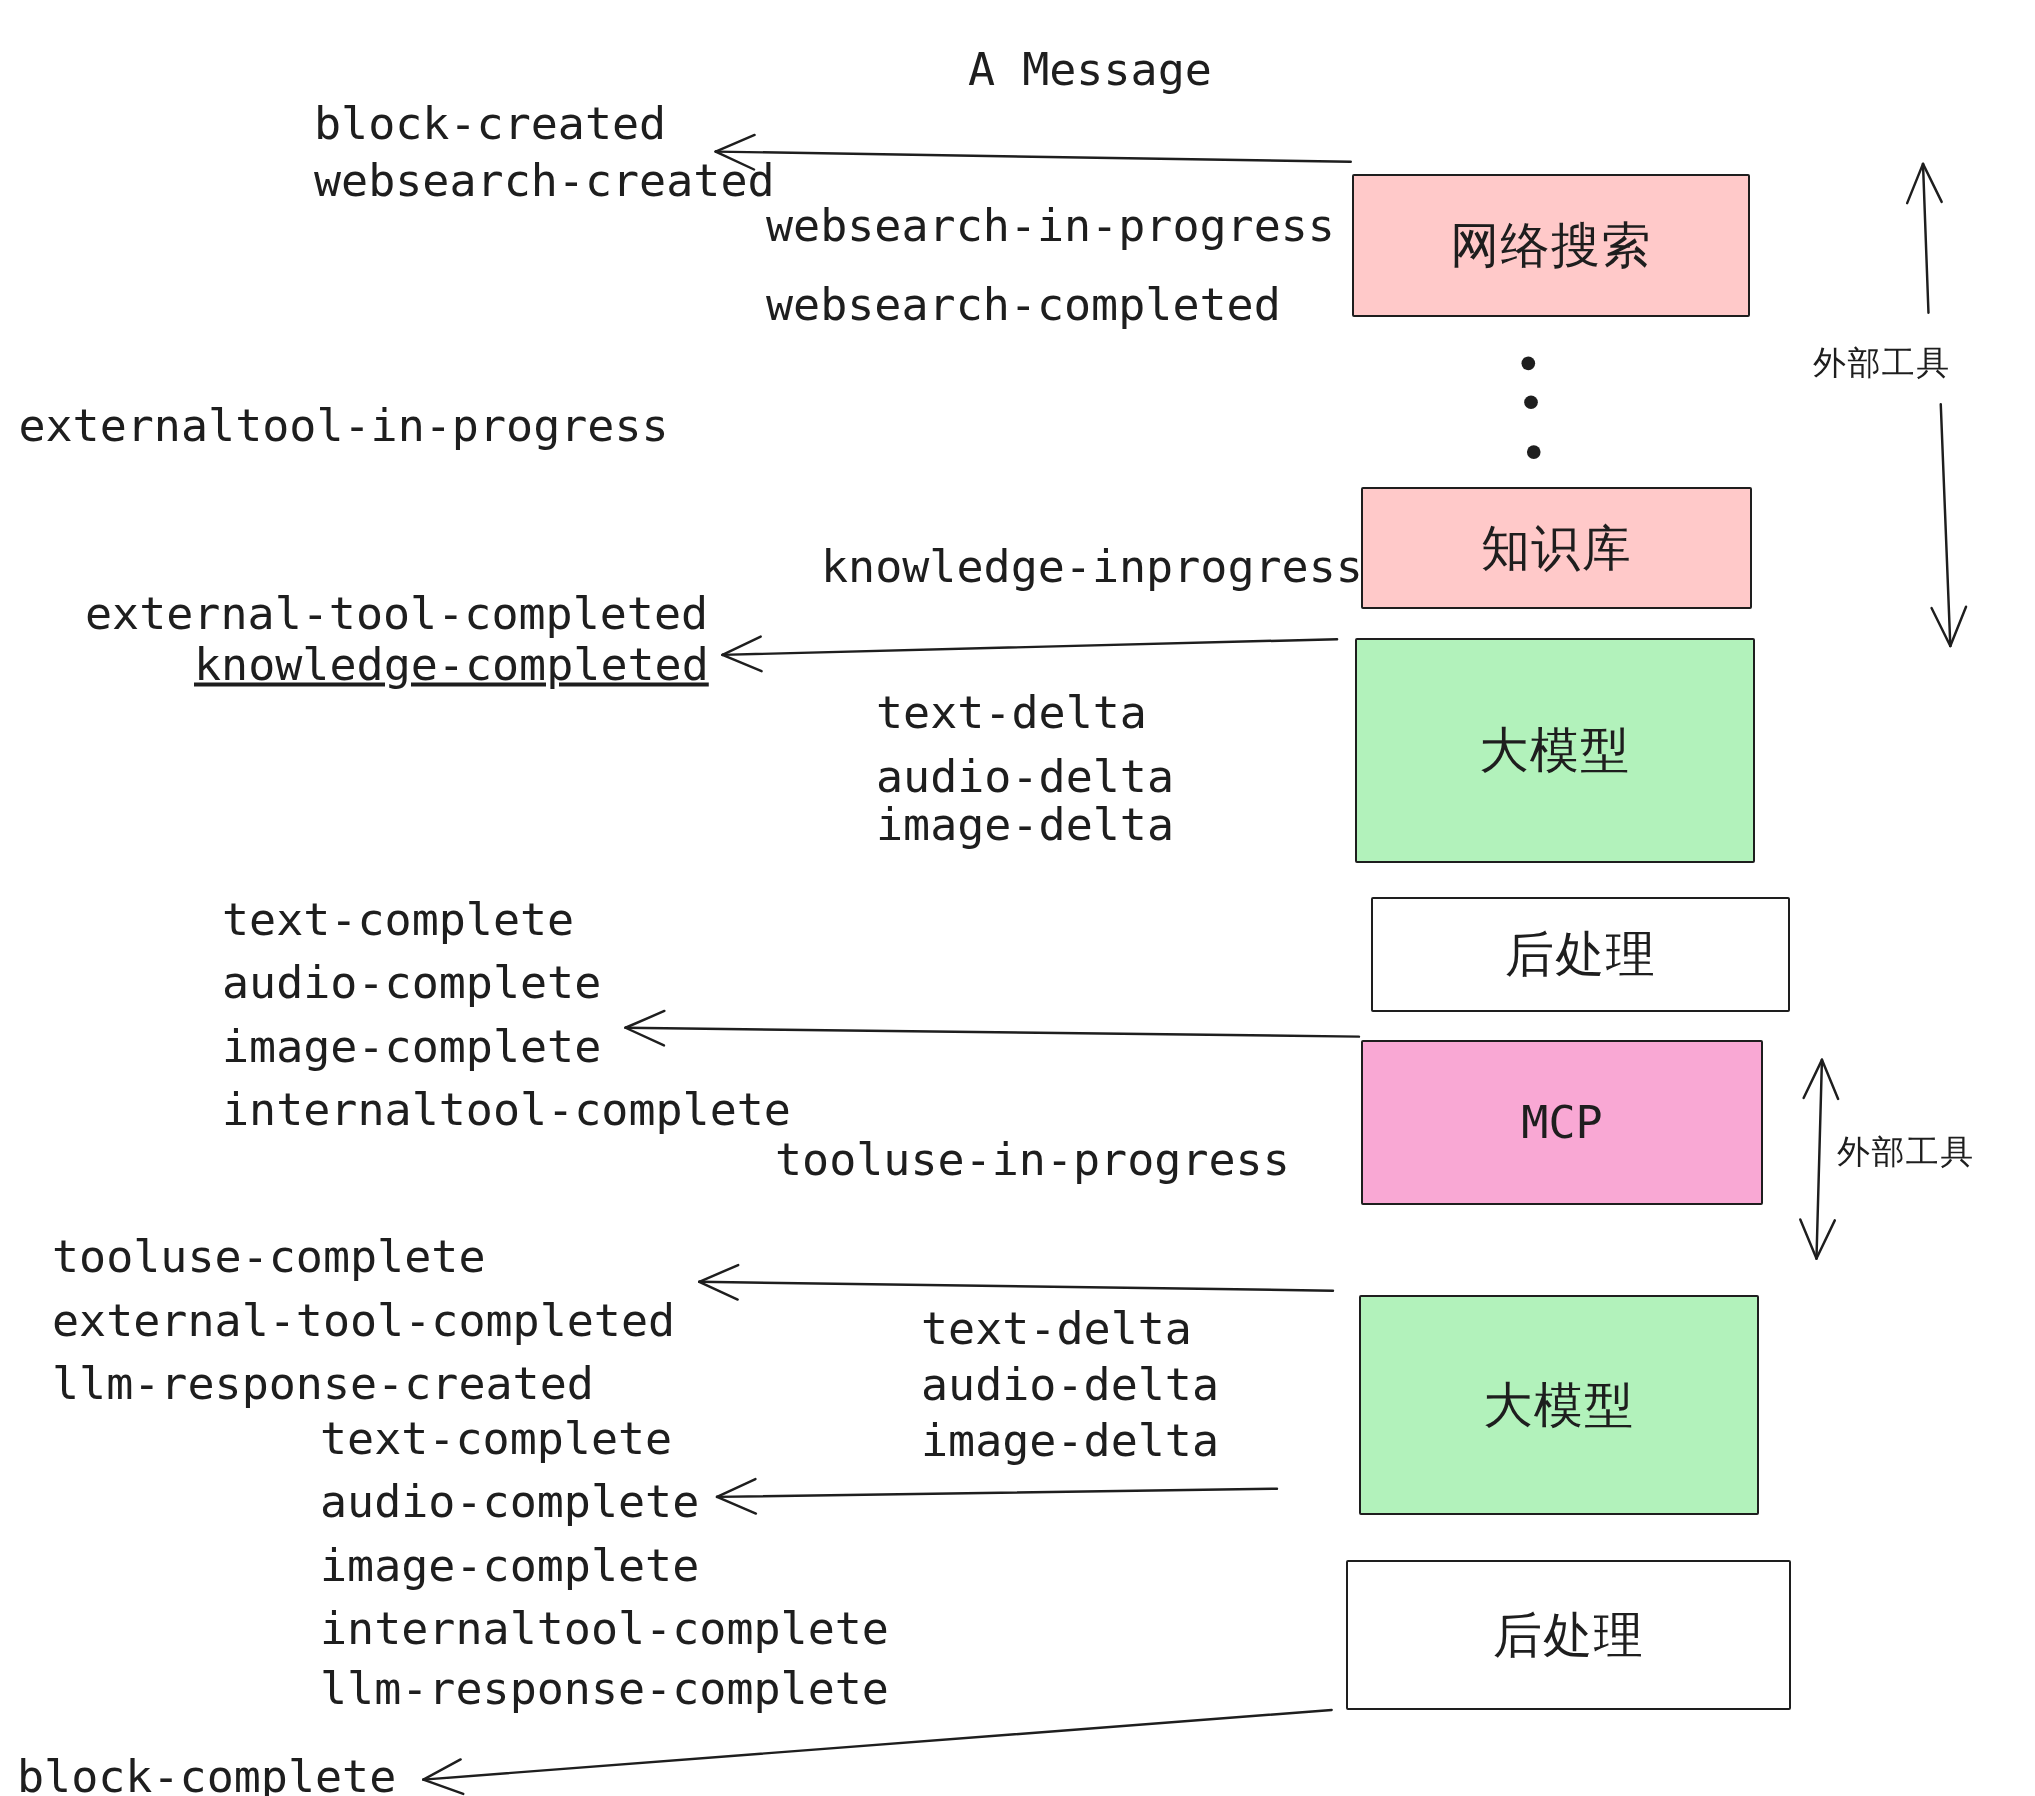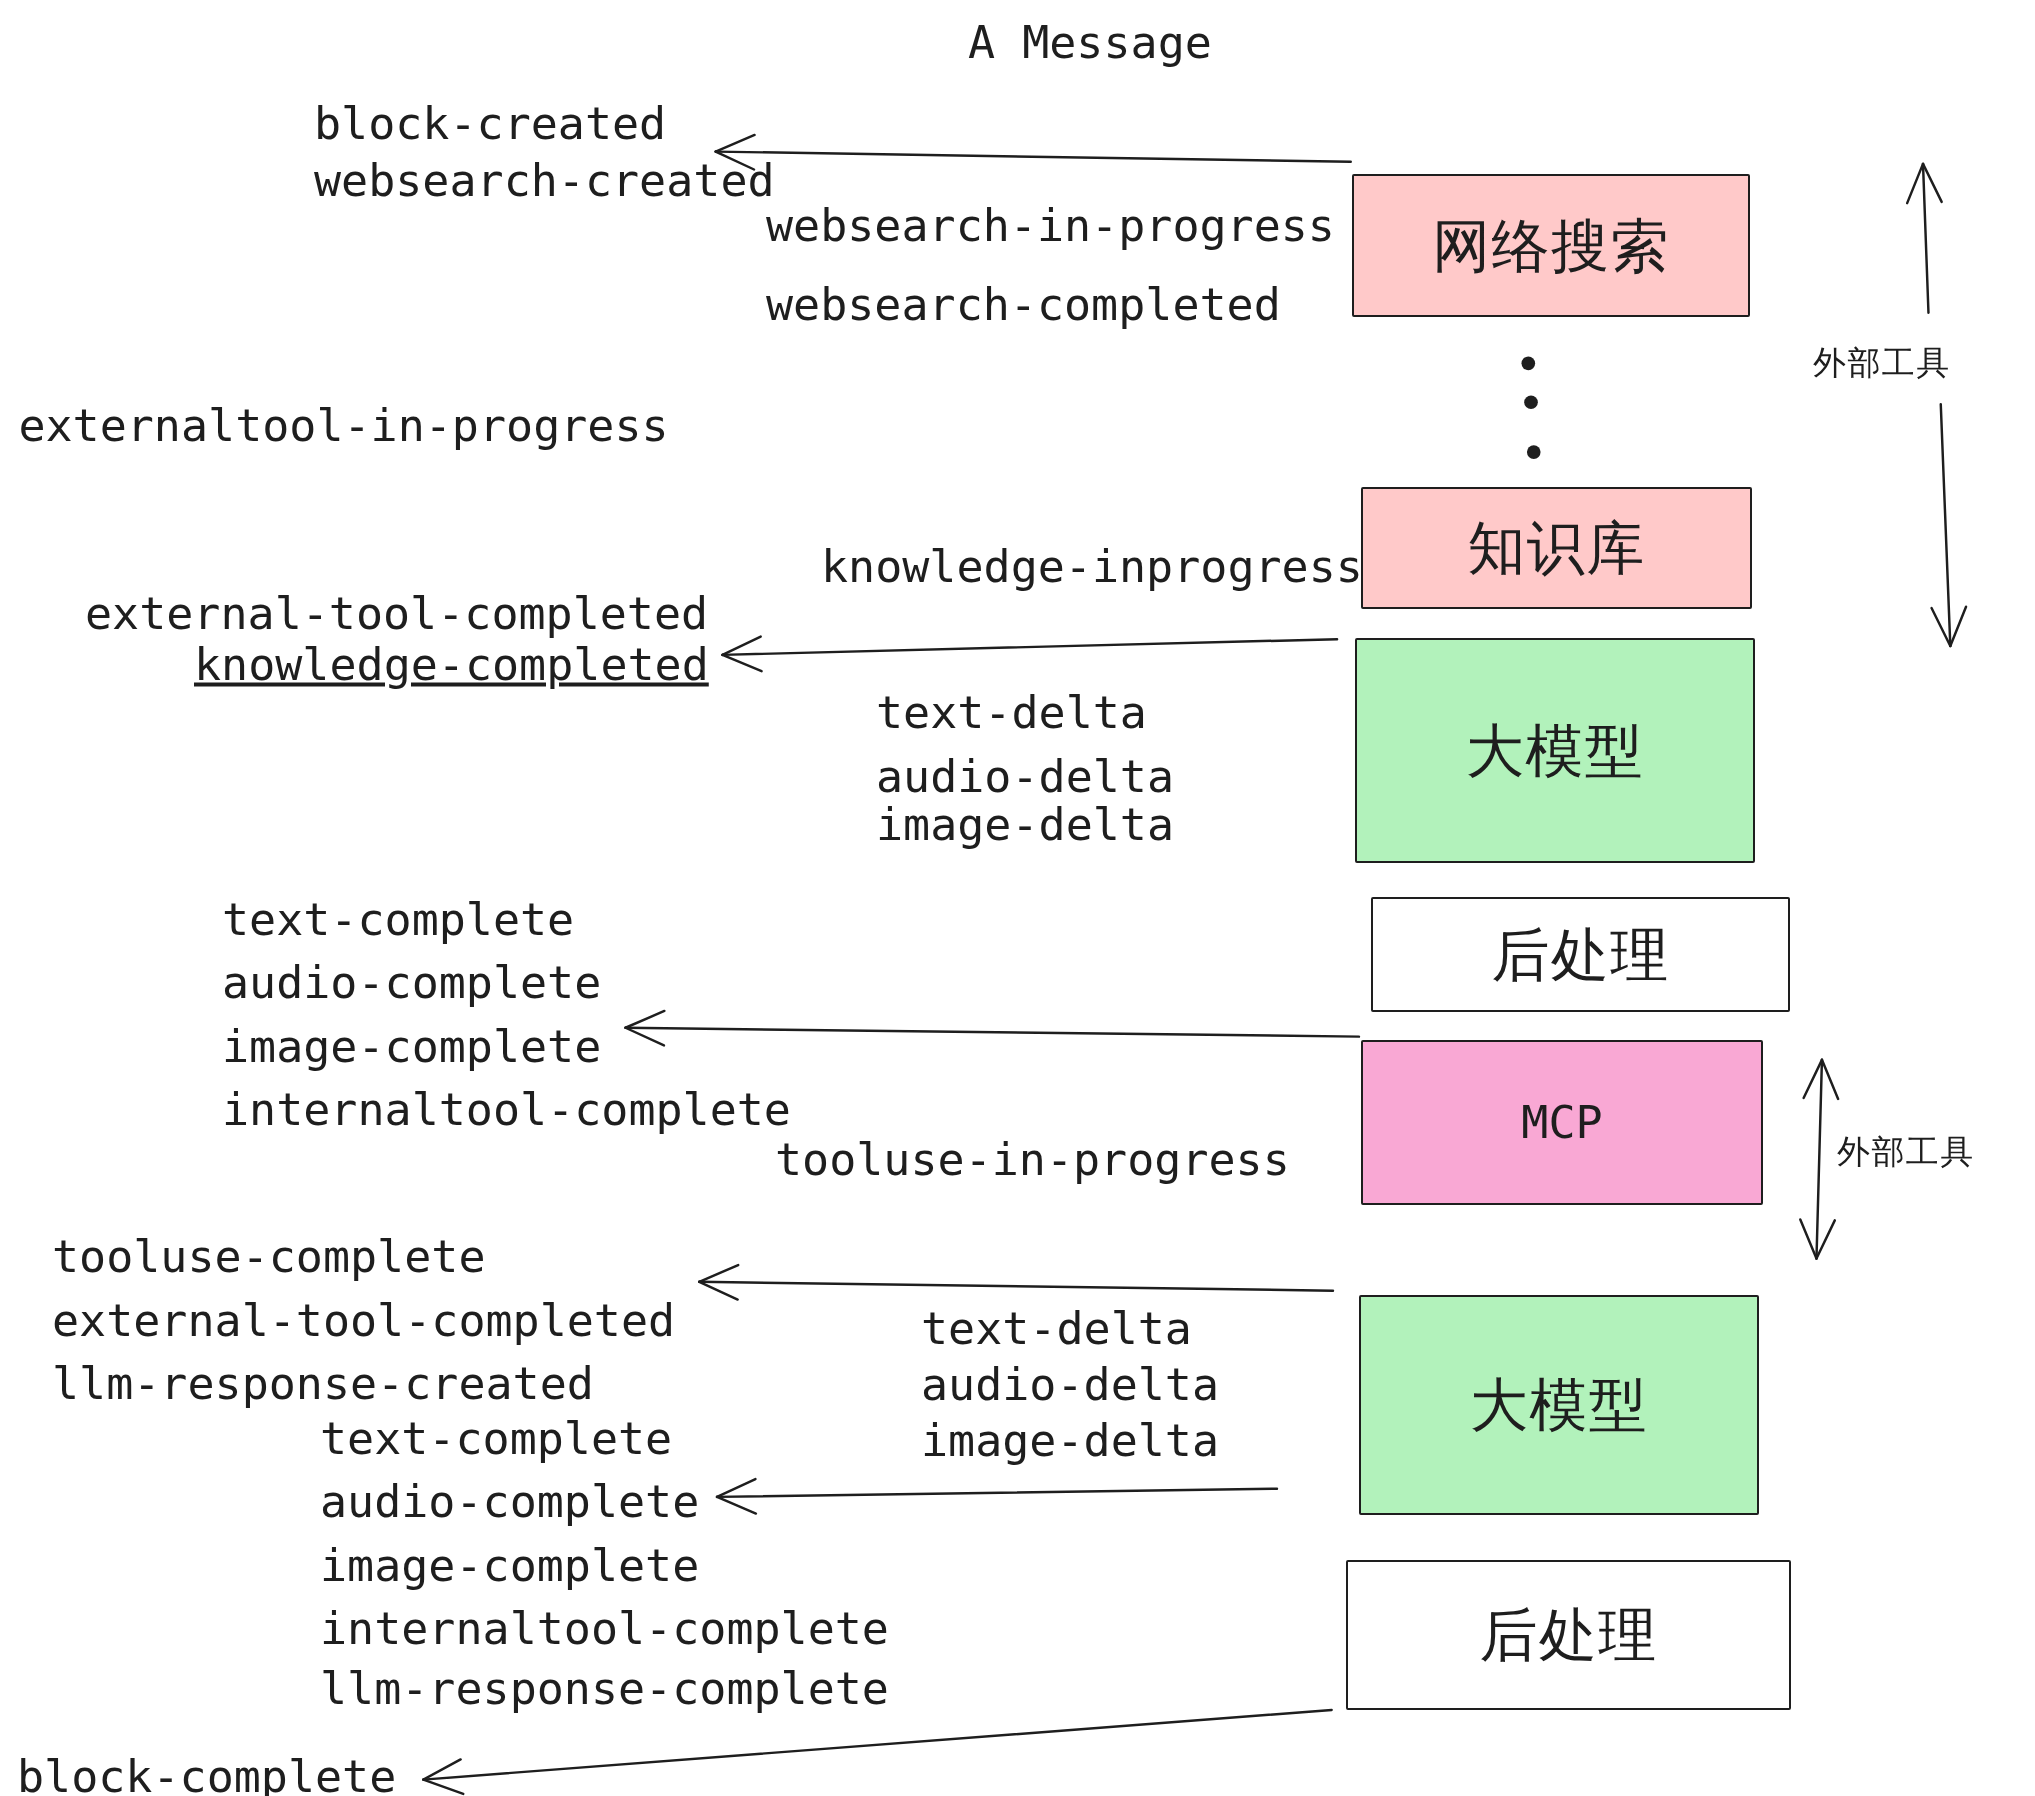--- a/index.html
+++ b/index.html
@@ -1,25 +1,25 @@
 <!DOCTYPE html>
 <html style="font-size:11px"><head>
 <meta charset="utf-8">
 <style>
   html,body{margin:0;padding:0;background:#ffffff;}
   body{width:2035px;height:1796px;overflow:hidden;}
   .canvas{position:relative;width:2035px;height:1796px;background:#ffffff;
           font-family:"DejaVu Sans Mono", monospace;color:#1e1e1e;}
   .title{position:absolute;line-height:1;font-size:45px;white-space:pre;
-         font-family:"DejaVu Sans Mono", monospace;}
+         font-family:"DejaVu Sans Mono", monospace;margin-top:27px;}
   .evt{position:absolute;line-height:1;font-size:45px;white-space:pre;
        transform:translateY(-50%);font-family:"DejaVu Sans Mono", monospace;}
   .box{position:absolute;border:2.7px solid #1e1e1e;border-radius:2px;
        display:flex;align-items:center;justify-content:center;box-sizing:border-box;}
-  .box .lbl{font-family:"DejaVu Sans", sans-serif;font-size:58px;line-height:1;
+  .box .lbl{font-family:"DejaVu Sans", sans-serif;font-size:49px;line-height:1;
             letter-spacing:1.4px;}
   .box .lbl.mono{font-family:"DejaVu Sans Mono", monospace;font-size:45px;letter-spacing:0;}
   .cn{position:absolute;line-height:1;font-size:33px;white-space:pre;
       font-family:"DejaVu Sans", sans-serif;transform:translateY(-50%);letter-spacing:1.4px;}
   svg.layer{position:absolute;left:0;top:0;}
 </style>
 </head>
 <body>
 
 <div class="canvas">

